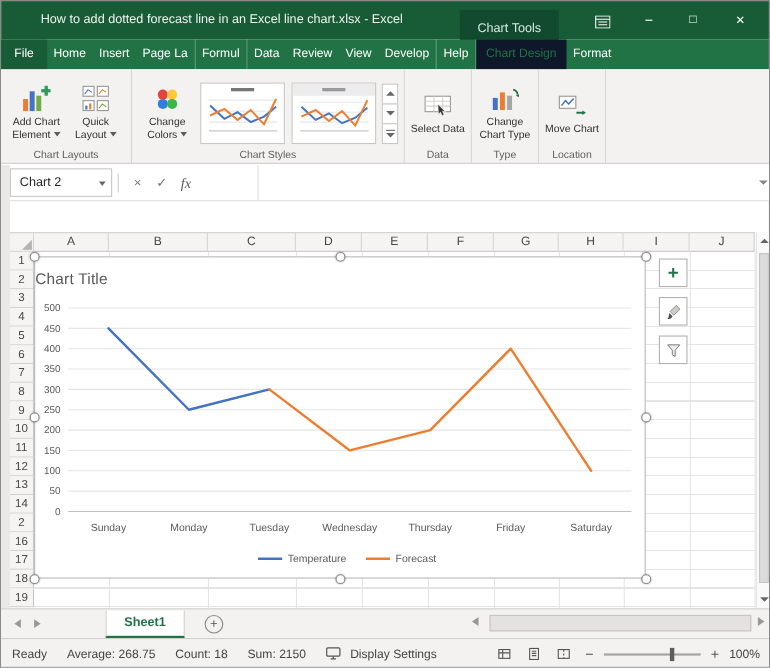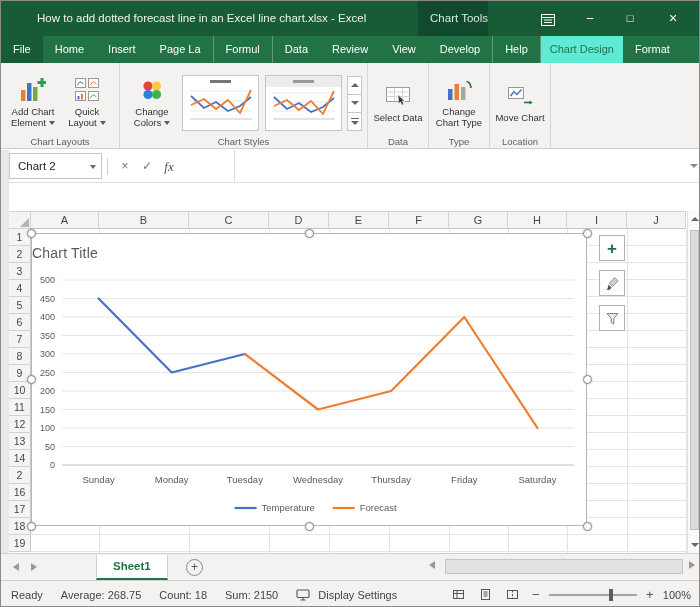--- a/index.html
+++ b/index.html
@@ -2,35 +2,35 @@
 <html><head>
 <meta charset="utf-8">
 <style>
   *{margin:0;padding:0;box-sizing:border-box;}
   body{font-family:"Liberation Sans",sans-serif;background:#888;}
   #app{position:relative;width:700px;height:607px;background:#fff;overflow:hidden;border:1px solid #8a8a8a;}
 
   
   .titlebar{position:absolute;left:0;top:0;width:700px;height:35px;background:#185c37;}
   .wtitle{position:absolute;left:36px;top:0;height:25px;line-height:35px;font-size:11.5px;color:#eef4f0;white-space:nowrap;}
-  .ctxgroup{position:absolute;left:417px;top:0;width:70px;height:35px;background:#124a2e;color:#d8eadf;font-size:11.5px;text-align:right;line-height:35px;}
+  .ctxgroup{position:absolute;left:417px;top:8px;width:90px;height:35px;background:#124a2e;color:#d8eadf;font-size:11.5px;text-align:center;line-height:35px;}
   .winbtn{position:absolute;top:0;width:38px;height:35px;text-align:center;line-height:35px;color:#fff;font-size:13px;cursor:default;}
   .winbtn svg{vertical-align:middle;}
   .b-rdo{left:528px;}
   .b-min{left:570px;}
   .b-max{left:610px;font-size:11px;}
   .b-close{left:650px;width:44px;font-size:14px;}
 
   
   .tabbar{position:absolute;left:0;top:35px;width:700px;height:27px;background:#217346;display:flex;align-items:stretch;flex-direction:column;}
   .tabs{display:flex;align-items:stretch;}
-  .tab{color:#fff;font-size:11px;line-height:27px;padding:0 12px;white-space:nowrap;}
+  .tab{color:#fff;font-size:11px;line-height:27px;padding:0 6px;white-space:nowrap;}
   .tab.file{background:#185c37;padding:0 12px;}
   .tab.sep{border-right:1px solid rgba(255,255,255,.28);}
-  .tab.active{background:#5eead4;color:#217346;padding:0 9px;}
+  .tab.active{background:#0f172a;color:#217346;padding:0 9px;}
   .tellme{display:flex;align-items:center;gap:5px;color:#fff;font-size:14px;padding:0 8px;}
   .share{margin-left:auto;display:flex;align-items:center;gap:5px;color:#fff;font-size:11px;padding:0 14px;}
 
   
   .ribbon{position:absolute;left:0;top:62px;width:700px;height:86px;background:#f3f2f1;border-bottom:1px solid #d2d0ce;display:flex;}
   .rgroup{position:relative;height:100%;border-right:1px solid #d8d6d4;padding:3px 5px 13px;}
   .gbtns{display:flex;align-items:center;height:69px;}
   .rgroup-label{position:absolute;left:0;right:0;bottom:1px;text-align:center;font-size:9.5px;color:#605e5c;white-space:nowrap;}
   .bigbtn{display:flex;flex-direction:column;align-items:center;width:54px;padding-top:4px;cursor:default;}
   .bigbtn.narrow{width:50px;}

